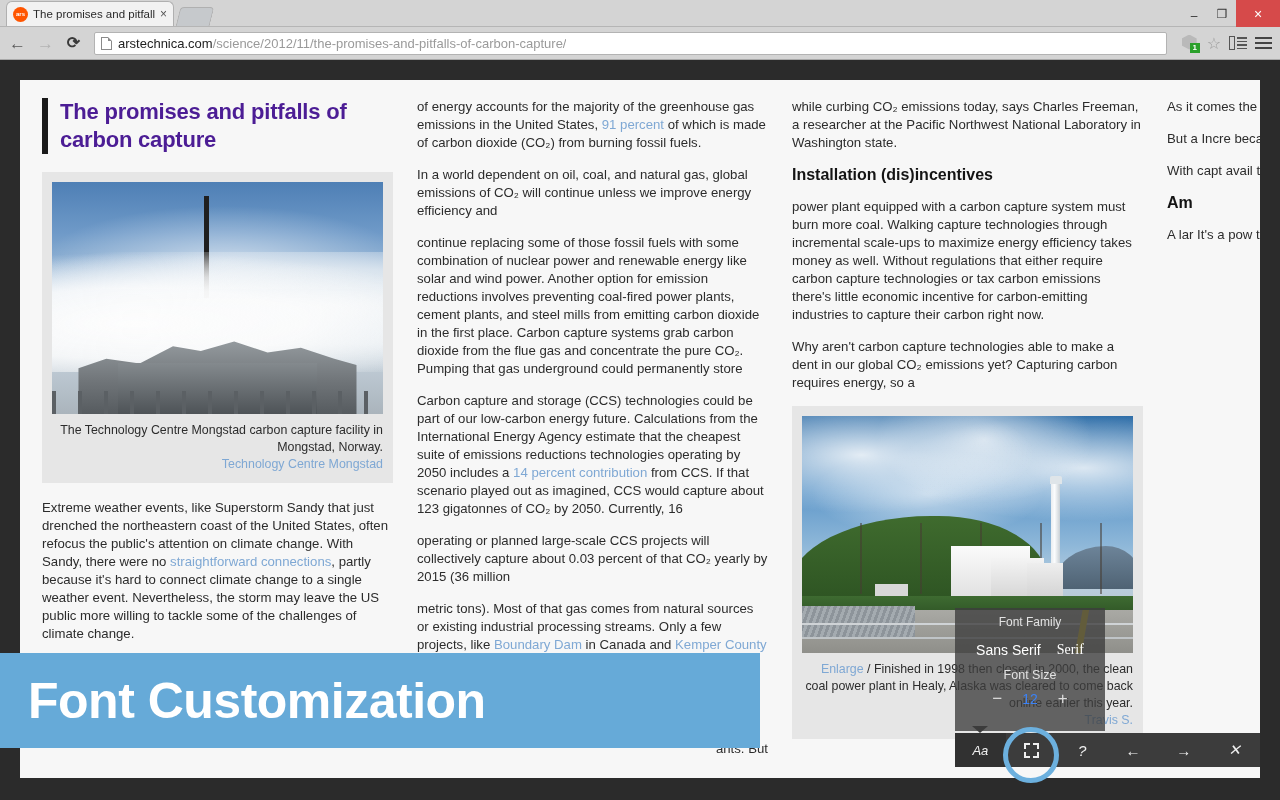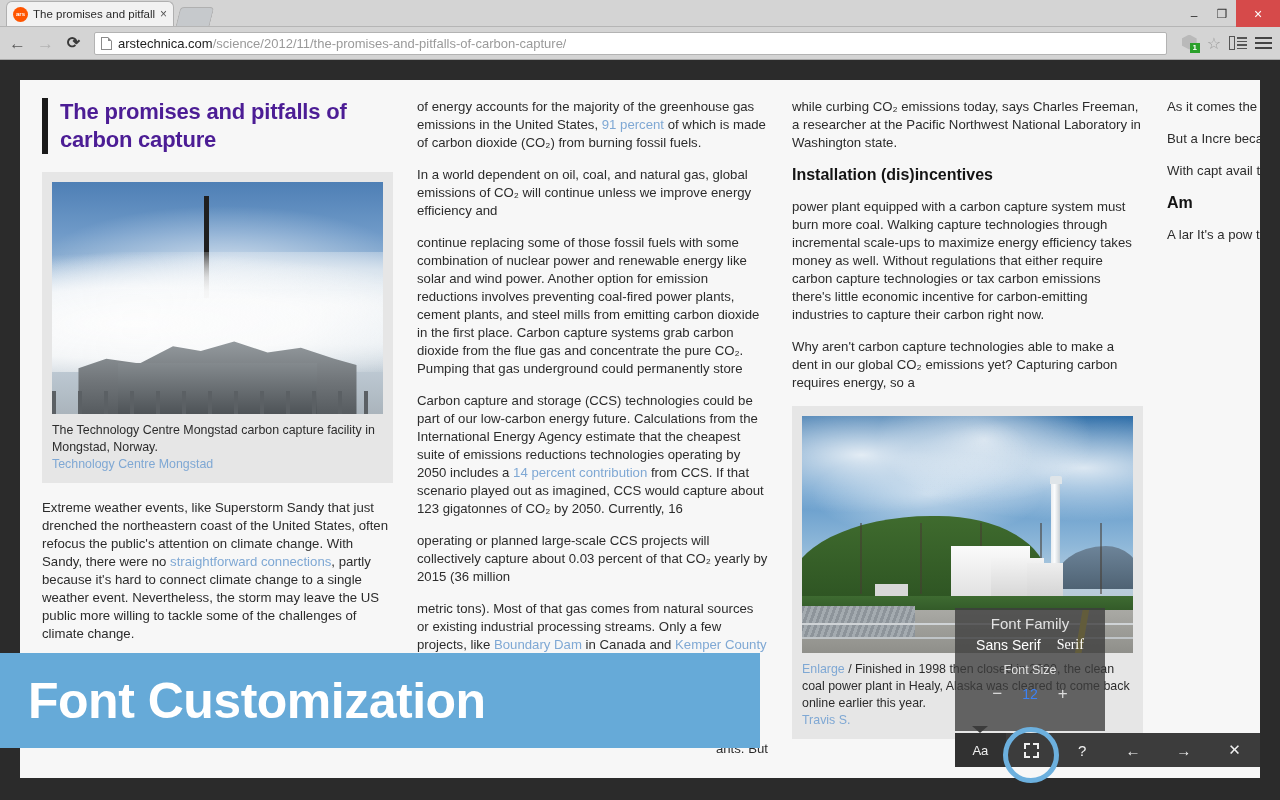--- a/index.html
+++ b/index.html
@@ -117,21 +117,21 @@
   .headline {
     display: flex; gap: 12px; margin-bottom: 18px; padding-right: 10px;
   }
   .headline .bar { width: 6px; background: #1a1a1a; flex: 0 0 6px; }
   .headline h1 {
     font-size: 22px; line-height: 28px; font-weight: bold; color: #4c1d95;
     letter-spacing: -0.2px;
   }
 
   .figure { background: #e6e6e6; padding: 10px; margin-bottom: 16px; }
-  .figcap { font-size: 12.4px; line-height: 17px; color: #2c2c2c; padding-top: 8px; }
+  .figcap { font-size: 12.4px; line-height: 17px; color: #2c2c2c; padding-top: 8px; text-align: right; }
   .figcap .credit { display: block; color: #7fa8d4; }
 
   
   .img1 { width: 100%; height: 232px; position: relative; overflow: hidden;
           background: linear-gradient(#4e7fb5 0%, #6f9ac8 22%, #9fbcd8 45%, #c8d5e0 70%, #aab4bc 100%); }
   .img1 .cloudA { position:absolute; width: 150%; height: 52%; left:-20%; top: 30%;
       background: radial-gradient(ellipse at 30% 60%, #fdfdfd 0%, rgba(253,253,253,.85) 35%, rgba(255,255,255,0) 70%),
                   radial-gradient(ellipse at 70% 45%, #f2f5f7 0%, rgba(242,245,247,.7) 40%, rgba(255,255,255,0) 75%);}
   .img1 .cloudB { position:absolute; width: 120%; height: 38%; left:-8%; top: 8%;
       background: radial-gradient(ellipse at 50% 70%, rgba(255,255,255,.55) 0%, rgba(255,255,255,0) 65%);}
@@ -195,38 +195,38 @@
     line-height: 1;
   }
 
   
   .fontpanel {
     position: absolute; left: 955px; top: 608px; width: 150px; height: 123px;
     background: rgba(60,60,60,0.78); z-index: 60;
     display: flex; flex-direction: column; align-items: center;
     padding-top: 7px; color: #fff;
   }
-  .fp-label { font-size: 15px; color: #e2e2e2; margin-bottom: 5px; }
+  .fp-label { font-size: 12px; color: #e2e2e2; margin-bottom: 13px; }
   .fp-fams { display: flex; gap: 16px; margin-bottom: 8px; }
   .fp-fams .fam { font-size: 14px; color: #ffffff; }
   .fp-fams .fam.serif { font-family: "Liberation Serif", serif; }
   .fp-label2 { font-size: 12.5px; color: #e2e2e2; margin: 2px 0 8px; }
   .fp-size { display: flex; align-items: center; gap: 20px; }
   .fp-size .pm { font-size: 17px; color: #dcdcdc; line-height: 1; }
   .fp-size .val { font-size: 14px; color: #3b82f6; }
 
   
   .bottombar {
     position: absolute; left: 955px; top: 733px; width: 305px; height: 34px;
     background: #3c3c3c; z-index: 55;
     display: flex; align-items: center;
   }
   .bb-item {
     flex: 1 1 0; height: 34px; display: flex; align-items: center; justify-content: center;
-    color: #f0f0f0; font-size: 15px;
+    color: #f0f0f0; font-size: 15px; font-style: italic;
   }
   .bb-item.aa { background: #313131; font-size: 13px; position: relative; }
   .bb-arrowup {
     position: absolute; left: 50%; top: -7px; transform: translateX(-50%);
     width: 0; height: 0; border-left: 8px solid transparent;
     border-right: 8px solid transparent; border-top: 7px solid #3c3c3c;
   }
   .focus-ring {
     position: absolute; left: 1003px; top: 727px; width: 56px; height: 56px;
     border: 5px solid #6cb0de; border-radius: 50%; z-index: 70;

